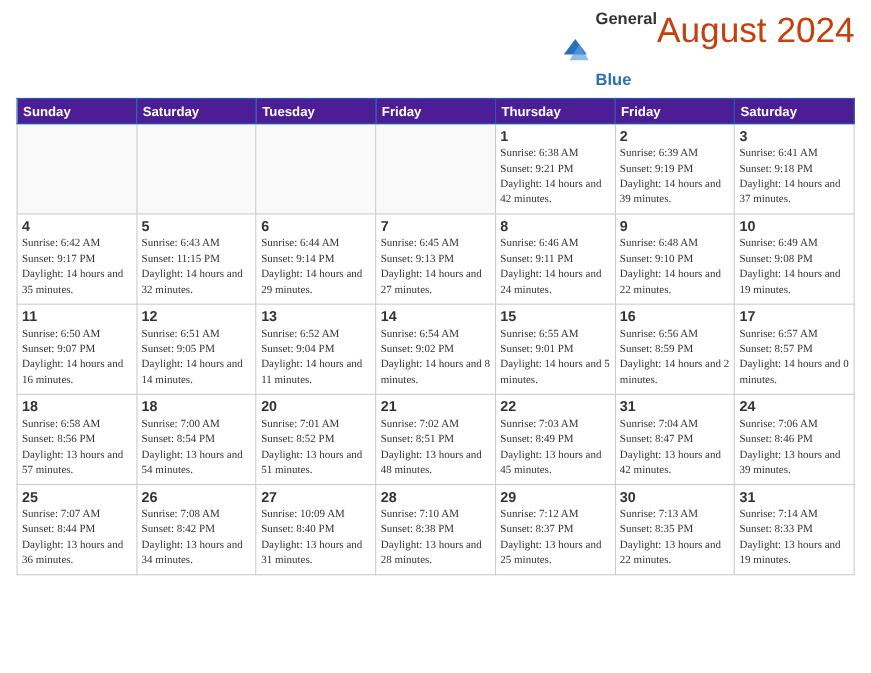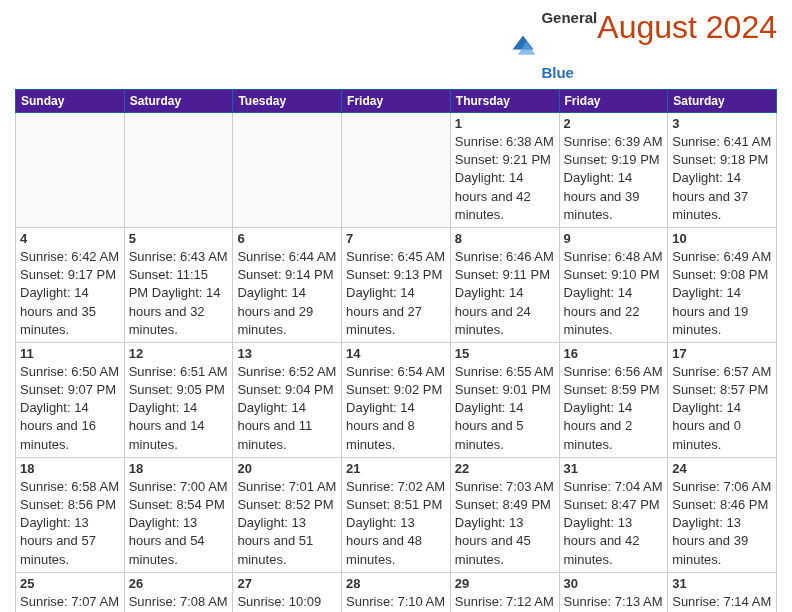--- a/index.html
+++ b/index.html
@@ -85,23 +85,24 @@
     .calendar td.empty {
       background: #f9f9f9;
     }
     .day-num {
       font-size: 13px;
       font-weight: bold;
       color: #333;
       margin-bottom: 2px;
     }
     .day-info {
-      font-size: 13px;
+      font-size: 10px;
       color: #333;
       line-height: 1.4;
+      font-family: Liberation Serif, serif;
     }
   </style>
 </head>
 <body>
 
 <div class="page">
   <div class="header">
     <div class="logo">
       <svg class="logo-icon" viewBox="0 0 32 32">
         <polygon points="16,4 28,20 4,20" fill="#2a6fba"></polygon>

